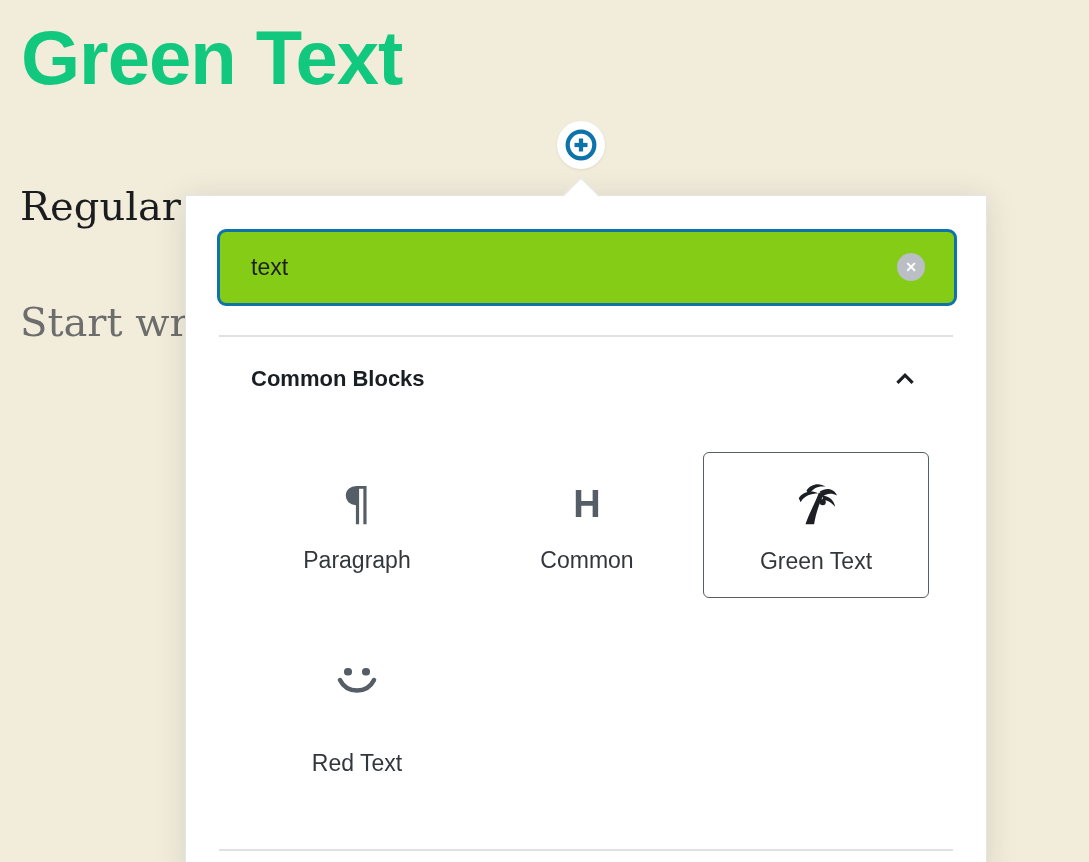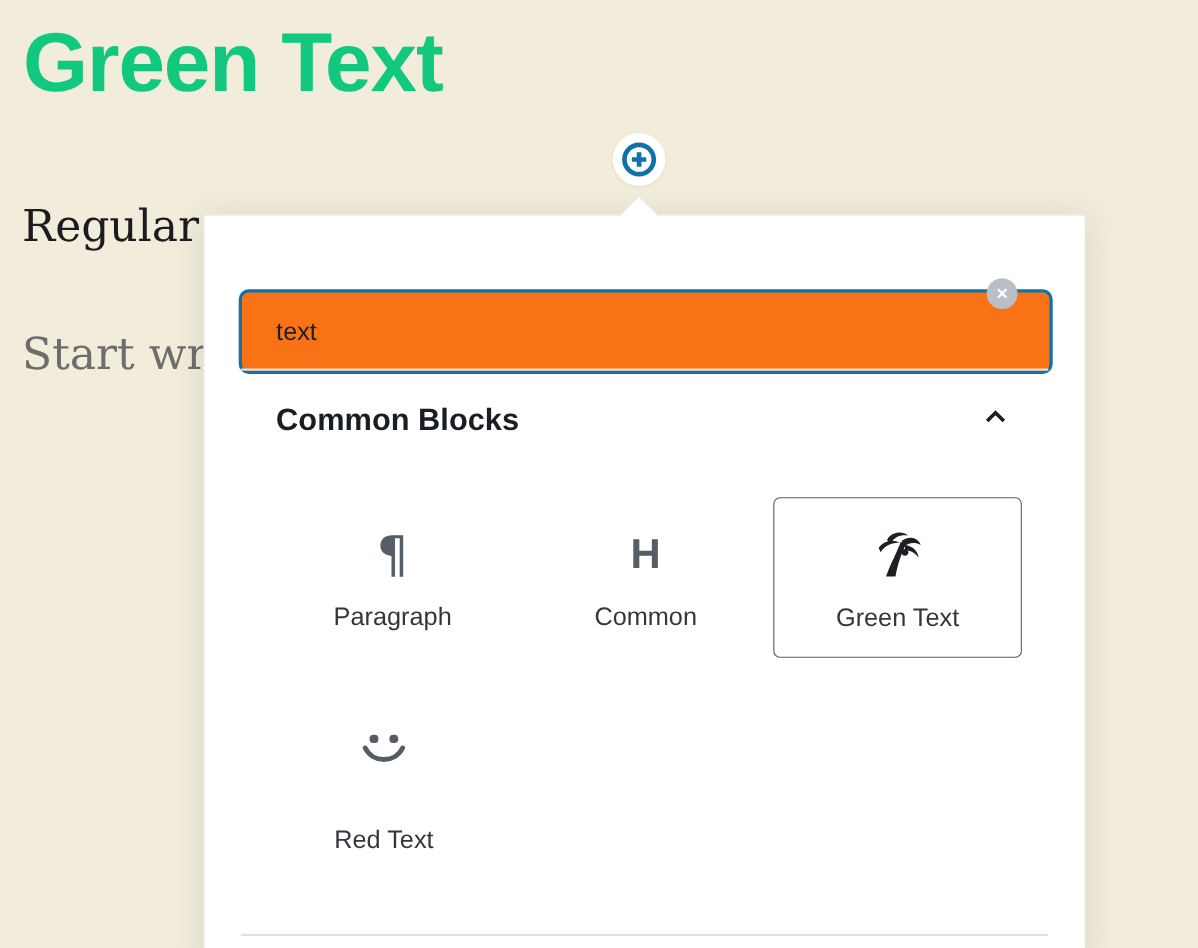--- a/index.html
+++ b/index.html
@@ -54,21 +54,21 @@
     z-index:11;
   }
 
   .search-input {
     position:absolute; left:31px; top:33px;
     width:740px; height:77px;
     border:3px solid #0f73ab; border-radius:9px;
     font-family:"Liberation Sans", sans-serif;
     font-size:23px; color:#1e1e1e;
     padding:0 60px 0 31px;
-    outline:none; background:#f97316;margin-top:34px;
+    outline:none; background:#84cc16;
   }
   .search-clear {
     position:absolute; left:711px; top:57px;
     width:28px; height:28px; border-radius:50%;
     background:#b9bfc4; border:none; cursor:pointer;
     color:#ffffff; font-size:14px; font-weight:700;
     display:flex; align-items:center; justify-content:center;
     line-height:1;
   }
 
@@ -78,21 +78,21 @@
   }
   .divider-top { top:139px; }
   .divider-bottom { top:653px; }
 
   .section-header {
     position:absolute; left:0; top:160px; width:100%; height:44px;
     cursor:pointer;
   }
   .section-title {
     position:absolute; left:65px; top:10px;
-    font-size:28px; font-weight:700; color:#191e23;text-align:center;
+    font-size:22px; font-weight:700; color:#191e23;text-align:center;
   }
   .section-chevron {
     position:absolute; left:706px; top:10px;
     width:26px; height:26px;
   }
 
   .block-item {
     position:absolute; width:226px; height:146px;
     background:transparent; border:none; cursor:pointer;
     display:flex; flex-direction:column; align-items:center;
@@ -109,21 +109,21 @@
   }
   .block-icon .pilcrow { font-family:"DejaVu Sans", sans-serif; font-size:46px; line-height:56px; color:#555d66; }
   .block-icon .hglyph  { font-size:38px; font-weight:700; line-height:56px; color:#555d66; }
   .block-label {
     margin-top:15px;
     font-size:23px; color:#32373c; line-height:1.2;
   }
   .pos-r1c1 { left:58px;  top:256px; }
   .pos-r1c2 { left:288px; top:256px; }
   .pos-r1c3 { left:517px; top:256px; }
-  .pos-r2c1 { left:50px;  top:436px;gap:25px; }
+  .pos-r2c1 { left:58px;  top:436px;gap:25px; }
 </style>
 </head>
 <body>
 
 <h1 class="doc-heading">Green Text</h1>
 <p class="doc-paragraph">Regular p</p>
 <p class="doc-placeholder">Start writ</p>
 
 <button class="inserter-toggle">
   <span style="display:flex;">

